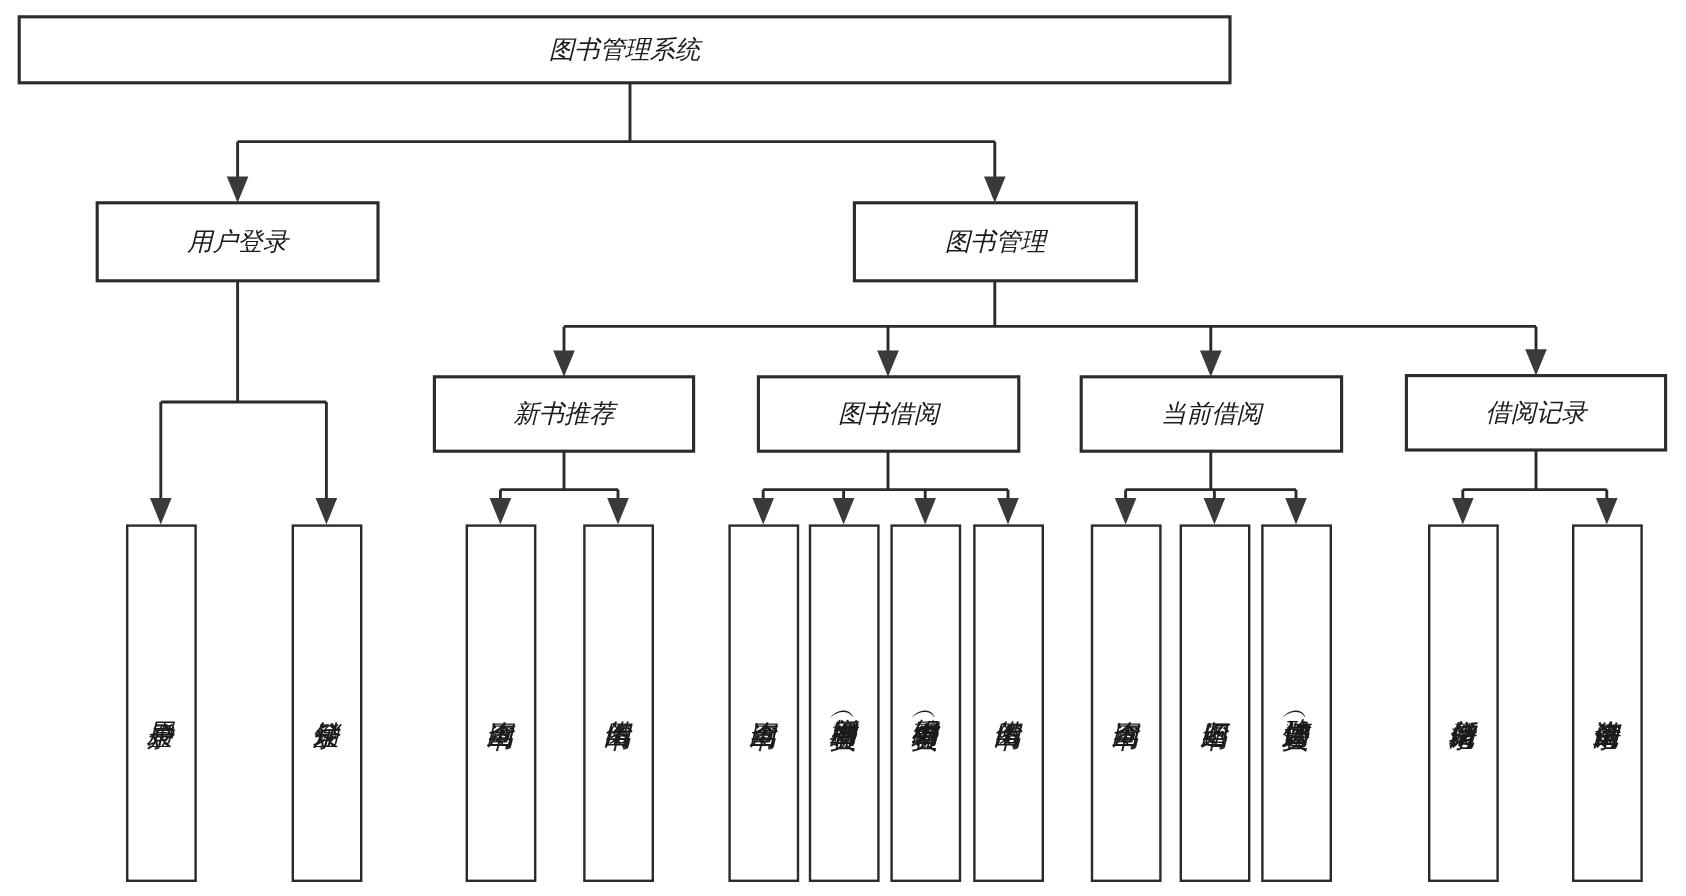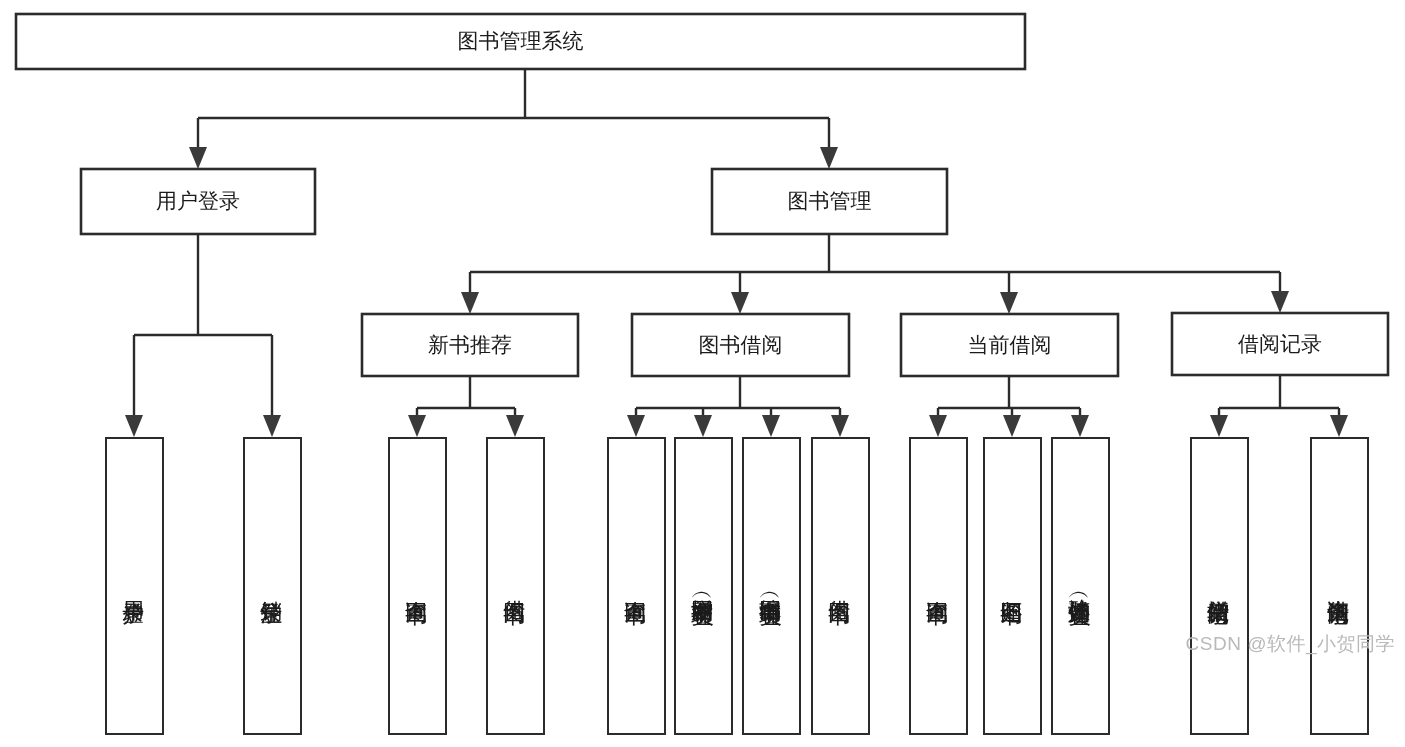--- a/index.html
+++ b/index.html
@@ -12,20 +12,21 @@
     width: 1405px;
     height: 747px;
     font-family: "Liberation Sans", "DejaVu Sans", sans-serif;
     overflow: hidden;
     position: relative;
   }
   #diagram-root {
     position: relative;
     width: 1405px;
     height: 663px;
+    font-style: italic;
   }
   svg#tree-svg {
     position: absolute;
     top: 0;
     left: 0;
     width: 1405px;
     height: 747px;
     display: block;
   }
   .node-rect {
@@ -201,15 +202,14 @@
         <div class="node-label-v" style="position: absolute; left: 0px; top: 0px; width: 53px; height: 292px;">确认归还（管理员）</div>
       </div>
       <div class="leaf-box" style="left: 1190px; top: 437px; width: 59px; height: 298px;">
         <div class="node-label-v" style="position: absolute; left: 0px; top: 0px; width: 53px; height: 292px;">新增借阅记录</div>
       </div>
       <div class="leaf-box" style="left: 1310px; top: 437px; width: 59px; height: 298px;">
         <div class="node-label-v" style="position: absolute; left: 0px; top: 0px; width: 53px; height: 292px;">查询借阅记录</div>
       </div>
     </div>
 
-  <div class="watermark">CSDN @软件_小贺同学</div>
 
 </div>
 
 </body></html>

